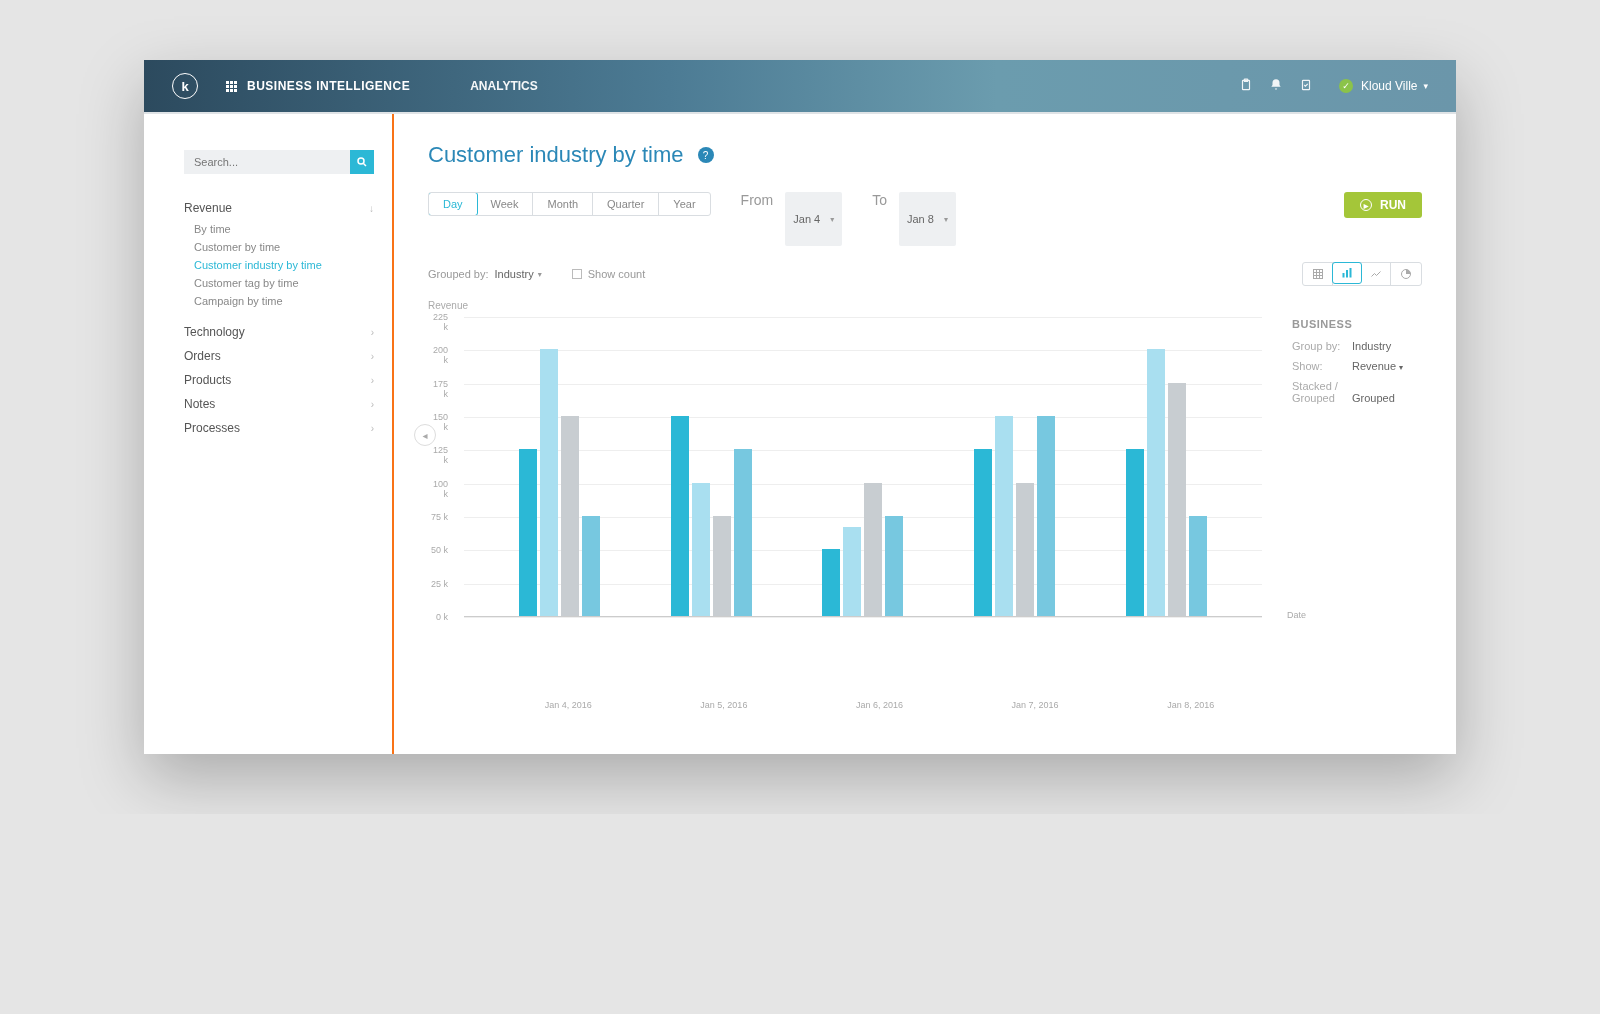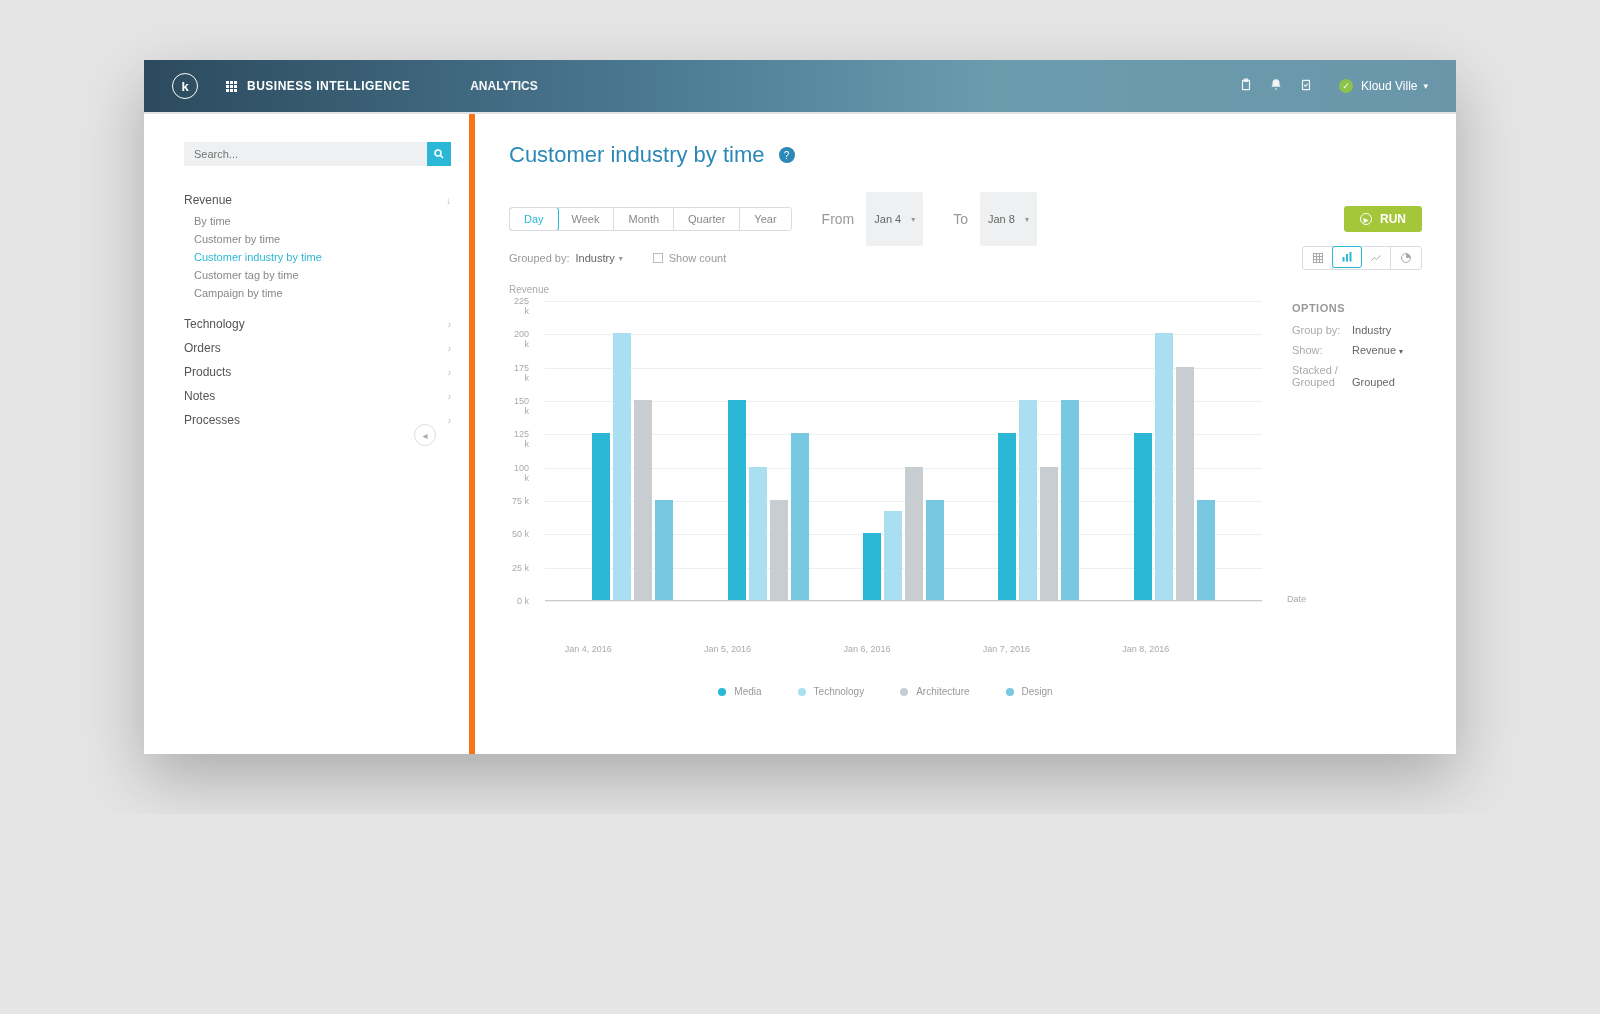--- a/index.html
+++ b/index.html
@@ -51,23 +51,23 @@
   background: #8bc34a; color: #fff; font-size: 9px;
   display: flex; align-items: center; justify-content: center;
   margin-right: 8px;
 }
 .user-chip .chev { margin-left: 6px; font-size: 9px; }
 
 .subbar { height: 2px; background: #dfe3e6; }
 
 .body { display: flex; min-height: 640px; position: relative; }
 .sidebar {
-  width: 331px;
-  padding: 28px 18px 24px 40px;
-  border-right: 6px solid #f97316;
+  width: 250px;
+  padding: 36px 18px 24px 40px;
+  border-right: 2px solid #f97316;
 }
 .search-wrap { display: flex; margin-bottom: 22px; }
 .search-wrap input {
   flex: 1; height: 24px; border: none; background: #eef0f2;
   padding: 0 10px; font-size: 11px; color: #777; outline: none;
 }
 .search-btn {
   width: 24px; height: 24px; background: #2bb8d6; color: #fff;
   display: flex; align-items: center; justify-content: center;
   cursor: pointer; font-size: 12px;
@@ -91,21 +91,21 @@
 
 .main { flex: 1; padding: 28px 34px; }
 .title-row { display: flex; align-items: center; margin-bottom: 24px; }
 .page-title { color: #2b88b7; font-size: 22px; font-weight: 400; margin-right: 14px; }
 .help-dot {
   width: 16px; height: 16px; border-radius: 50%; background: #2b88b7;
   color: #fff; font-size: 10px; display: flex; align-items: center; justify-content: center;
   cursor: pointer;
 }
 
-.controls-row { display: flex; align-items: center; margin-bottom: 0; }
+.controls-row { display: flex; align-items: flex-start; margin-bottom: 16px; }
 .seg { display: flex; border: 1px solid #d9dde1; border-radius: 3px; overflow: hidden; }
 .seg div {
   padding: 5px 14px; font-size: 11px; color: #888; border-right: 1px solid #d9dde1;
   cursor: pointer;
 }
 .seg div:last-child { border-right: none; }
 .seg div.active { color: #2bb8d6; border: 1px solid #2bb8d6; margin: -1px; border-radius: 3px; }
 .date-label { font-size: 14px; color: #999; margin: 0 12px 0 30px; }
 .date-pick {
   background: #eef0f2; padding: 21px 8px; font-size: 11px; color: #666;
@@ -153,21 +153,21 @@
 .y-tick span { position: absolute; right: 8px; top: -5px; }
 .plot {
   flex: 1; position: relative; height: 300px;
   border-bottom: 1px solid #ccc;
 }
 .gridline { position: absolute; left: 0; right: 0; border-top: 1px solid #eee; }
 .groups { position: absolute; left: 0; right: 0; bottom: 0; top: 0; display: flex; justify-content: space-around; align-items: flex-end; padding: 0 20px; }
 .group { display: flex; align-items: flex-end; gap: 3px; }
 .bar { width: 18px; }
 .x-axis { display: flex; justify-content: space-around; padding: 10px 20px 0 36px; }
-.x-tick { font-size: 9px; color: #aaa; text-align: left; width: 100px; }
+.x-tick { font-size: 9px; color: #aaa; text-align: right; width: 100px; margin-top: 40px; }
 .x-title { position: absolute; right: -44px; bottom: -4px; font-size: 9px; color: #aaa; padding-left: 20px; }
 .legend { display: flex; justify-content: center; gap: 36px; margin-top: 32px; }
 .legend-item { display: flex; align-items: center; font-size: 10px; color: #999; }
 .legend-item .sw { width: 8px; height: 8px; border-radius: 50%; margin-right: 8px; }
 </style>
 </head>
 <body>
 
 <div class="app">
   <div class="topbar">
@@ -408,41 +408,23 @@
                 </div>
               </div>
           </div>
           <div class="x-axis" id="x-axis">
               <div class="x-tick">Jan 4, 2016</div>
               <div class="x-tick">Jan 5, 2016</div>
               <div class="x-tick">Jan 6, 2016</div>
               <div class="x-tick">Jan 7, 2016</div>
               <div class="x-tick">Jan 8, 2016</div>
             </div>
-          <div class="legend" id="legend">
-              <div class="legend-item">
-                <div class="sw" style="background:#2bb8d6"></div>
-                <span>Media</span>
-              </div>
-              <div class="legend-item">
-                <div class="sw" style="background:#a9dff0"></div>
-                <span>Technology</span>
-              </div>
-              <div class="legend-item">
-                <div class="sw" style="background:#c8cdd1"></div>
-                <span>Architecture</span>
-              </div>
-              <div class="legend-item">
-                <div class="sw" style="background:#77c8e0"></div>
-                <span>Design</span>
-              </div>
-            </div>
         </div>
         <div class="options-panel">
-          <h4>OPTIONS</h4>
+          <h4>BUSINESS</h4>
           <div id="opts-list">
               <div class="opt-line">
                 <div class="k">Group by:</div>
                 <div class="v">Industry</div>
               </div>
               <div class="opt-line">
                 <div class="k">Show:</div>
                 <div class="v">Revenue <span style="font-size:8px">▾</span></div>
               </div>
               <div class="opt-line">

